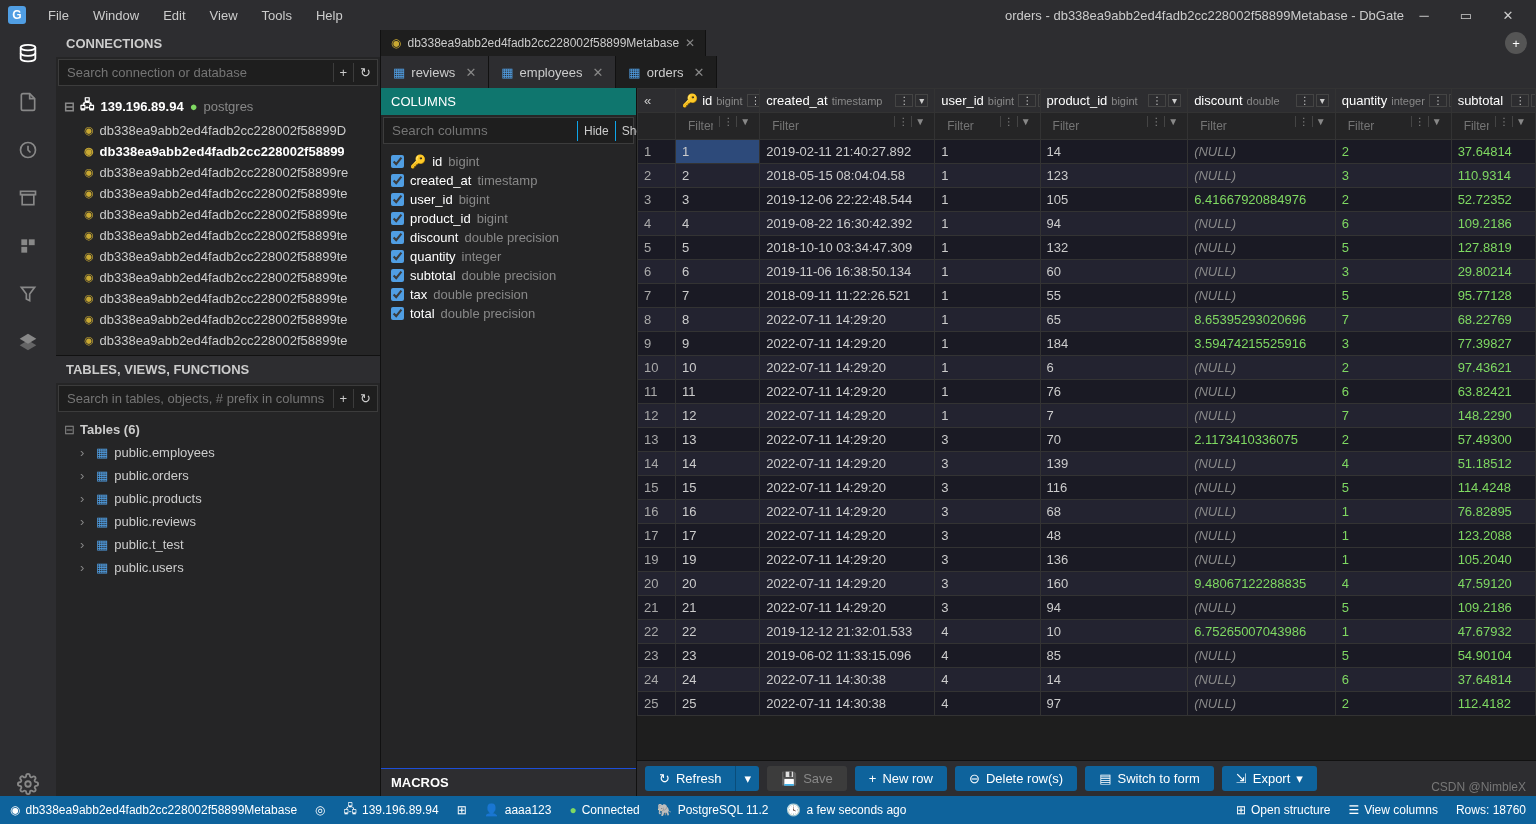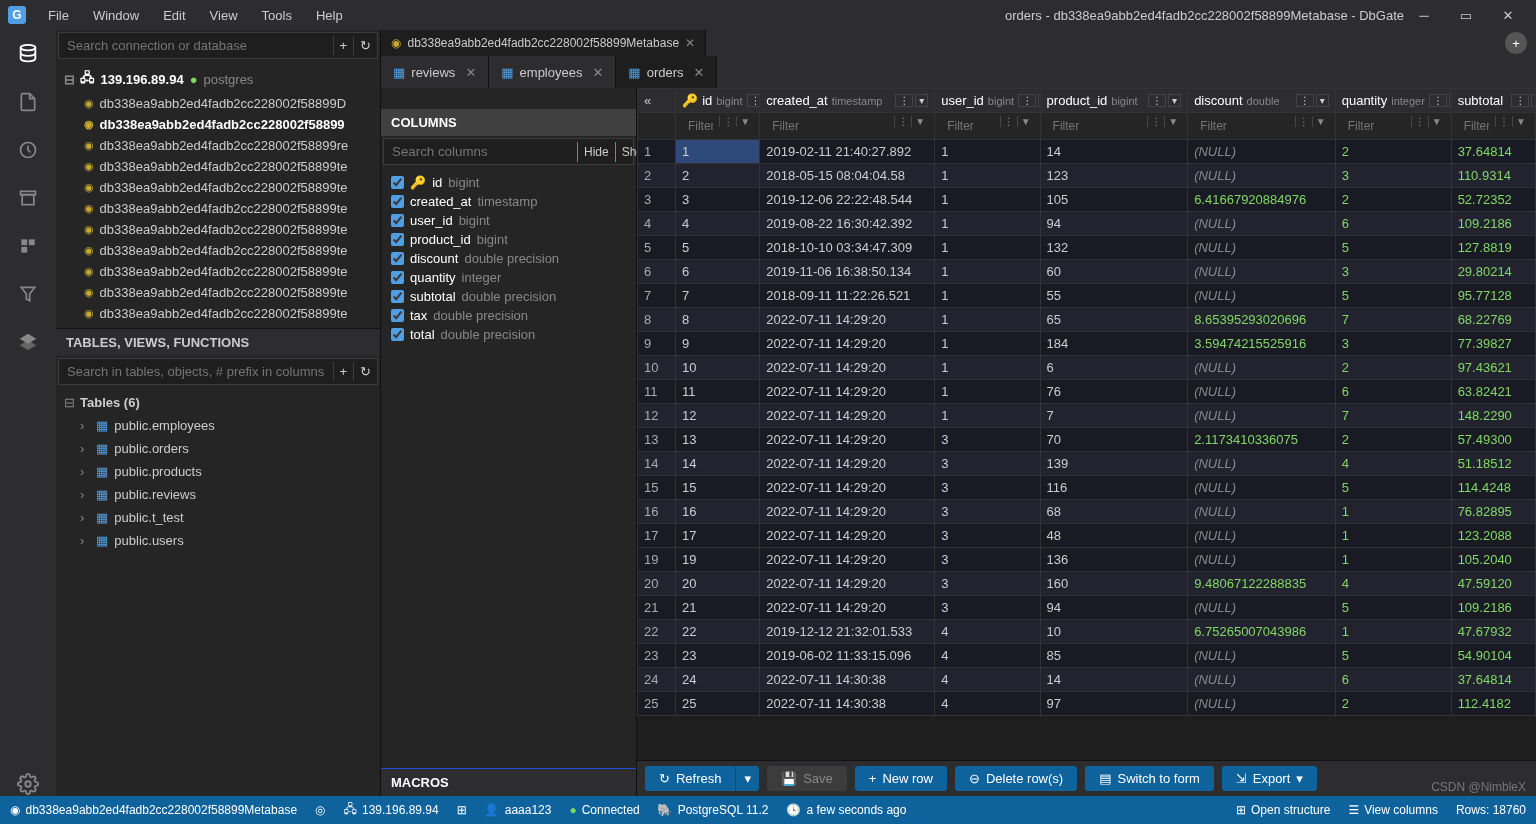--- a/index.html
+++ b/index.html
@@ -33,21 +33,21 @@
 .tree-node.child { padding-left:24px;}
 .caret { width:10px; color:#888;}
 .table-icon { color:#509ee3;}
 .middle-pane { width: 256px; background: #252526; display:flex; flex-direction:column; border-right:1px solid #111;}
 .db-tab { display:flex; align-items:center; padding:0 10px; gap:6px; background:#1e1e1e; border-right:1px solid #111; font-size:12px;}
 .db-tab .close {color:#888;cursor:pointer;}
 .obj-tab { display:flex; align-items:center; padding:0 12px; gap:6px; border-right:1px solid #111; cursor:pointer;}
 .obj-tab.active { background:#1e1e1e;}
 .obj-tab .tbl-icon{color:#509ee3;}
 .obj-tab .close{color:#888;margin-left:4px;}
-.section-title { background:#404040; padding:6px 10px; font-weight:bold; color:#fff;margin-top:21px;}
+.section-title { background:#0f766e; padding:6px 10px; font-weight:normal; color:#fff;}
 .col-search { display:flex; align-items:center; background:#1e1e1e; border:1px solid #3c3c3c; margin:2px;}
 .col-search input { flex:1; background:transparent; border:none; color:#ccc; padding:5px 8px; outline:none;}
 .col-search .hs { padding:3px 6px; border-left:1px solid #0ea5e9; cursor:pointer; font-size:12px;}
 .col-list { flex:1; padding:6px 10px; overflow:auto;}
 .col-row { display:flex; align-items:center; gap:6px; padding:2px 0;}
 .col-row input[type=checkbox]{accent-color:#509ee3;}
 .col-row .cname{color:#fff;}
 .col-row .ctype{color:#888;}
 .macros { background:#2d2d30; padding:6px 10px; font-weight:bold; color:#fff; border-top:1px solid #1d4ed8;}
 .right-pane { flex:1; display:flex; flex-direction:column; background:#1e1e1e; overflow:hidden;}
@@ -157,20 +157,23 @@
     <div class="spacer"></div>
     <div class="ic">
         <svg width="22" height="22" viewBox="0 0 24 24" fill="none" stroke="#888" stroke-width="2">
           <circle cx="12" cy="12" r="3"></circle>
           <path d="M19.4 15a1.65 1.65 0 0 0 .33 1.82l.06.06a2 2 0 1 1-2.83 2.83l-.06-.06a1.65 1.65 0 0 0-1.82-.33 1.65 1.65 0 0 0-1 1.51V21a2 2 0 0 1-4 0v-.09A1.65 1.65 0 0 0 9 19.4a1.65 1.65 0 0 0-1.82.33l-.06.06a2 2 0 1 1-2.83-2.83l.06-.06a1.65 1.65 0 0 0 .33-1.82 1.65 1.65 0 0 0-1.51-1H3a2 2 0 0 1 0-4h.09A1.65 1.65 0 0 0 4.6 9a1.65 1.65 0 0 0-.33-1.82l-.06-.06a2 2 0 1 1 2.83-2.83l.06.06a1.65 1.65 0 0 0 1.82.33H9a1.65 1.65 0 0 0 1-1.51V3a2 2 0 0 1 4 0v.09a1.65 1.65 0 0 0 1 1.51 1.65 1.65 0 0 0 1.82-.33l.06-.06a2 2 0 1 1 2.83 2.83l-.06.06a1.65 1.65 0 0 0-.33 1.82V9a1.65 1.65 0 0 0 1.51 1H21a2 2 0 0 1 0 4h-.09a1.65 1.65 0 0 0-1.51 1z"></path>
         </svg>
       </div>
   </div>
 
   <div class="left-pane">
+    <div class="pane-header">
+        <span>CONNECTIONS</span>
+      </div>
     <div class="search-row">
       <input placeholder="Search connection or database" style="">
       <span class="btn-sm">+</span>
       <span class="btn-sm">↻</span>
     </div>
     <div class="conn-tree" id="conn-tree">
         <div class="conn-item server">
           <span class="caret">⊟</span> 
           <span>🖧</span> 
           <span>139.196.89.94</span> 

